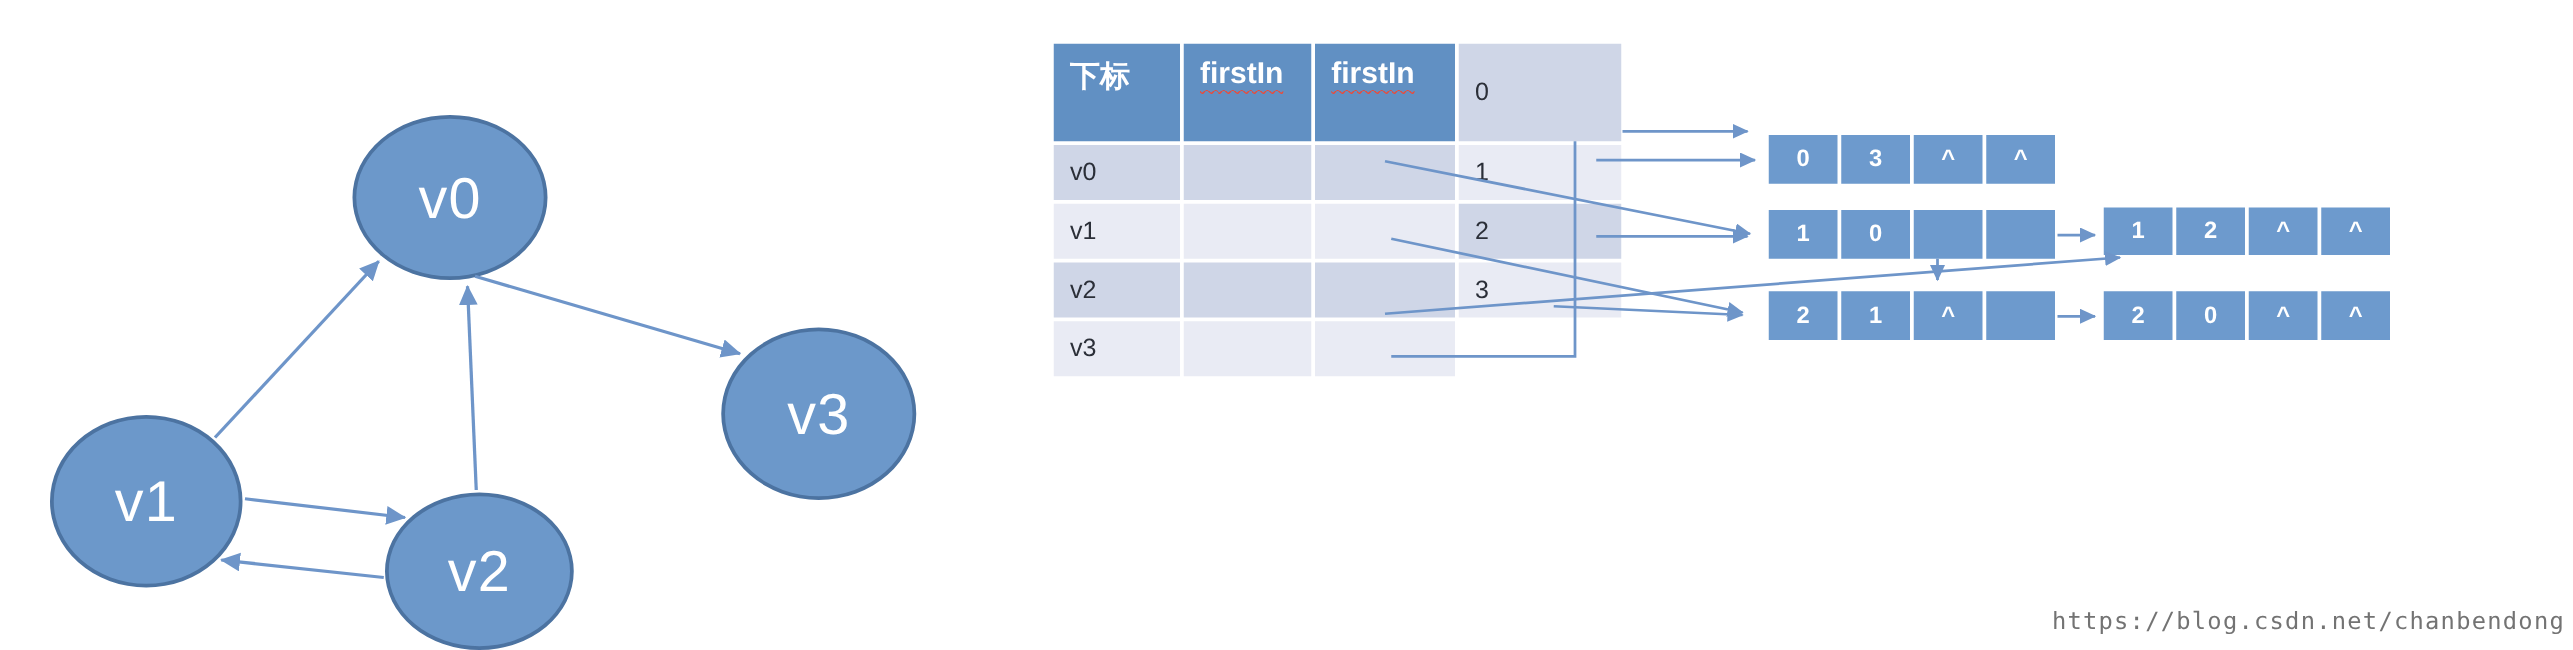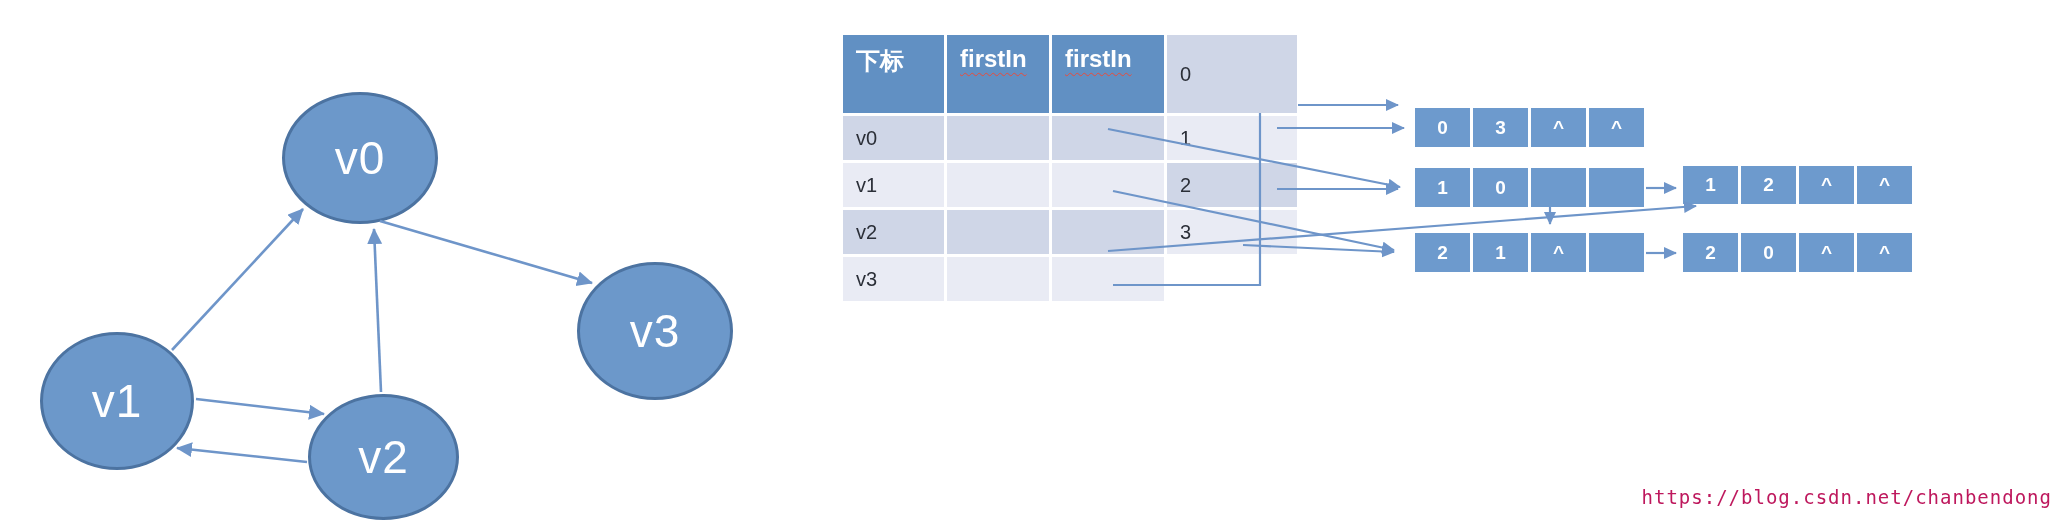--- a/index.html
+++ b/index.html
@@ -25,21 +25,21 @@
   .otable .r-dark{background:#cfd6e7;}
   .otable .r-light{background:#e9ebf4;}
 
   
   .enode{position:absolute;display:flex;gap:3px;}
   .enode .cell{width:55px;height:39px;background:#6d9acd;color:#fff;font-weight:bold;
                font-size:19px;display:flex;align-items:center;justify-content:center;}
   .enode.short .cell{height:38px;}
 
   
-  .watermark{position:absolute;top:486px;right:6px;color:#be185d;font-size:19px;
+  .watermark{position:absolute;top:486px;right:6px;color:#737373;font-size:19px;
              font-family:"DejaVu Sans Mono", monospace;letter-spacing:1px;}
 </style>
 </head>
 <body>
 
 <div id="canvas">
 
   <div class="vertex" style="left:282px;top:92px;width:156px;height:132px;">
     <span>v0</span>
   </div>

